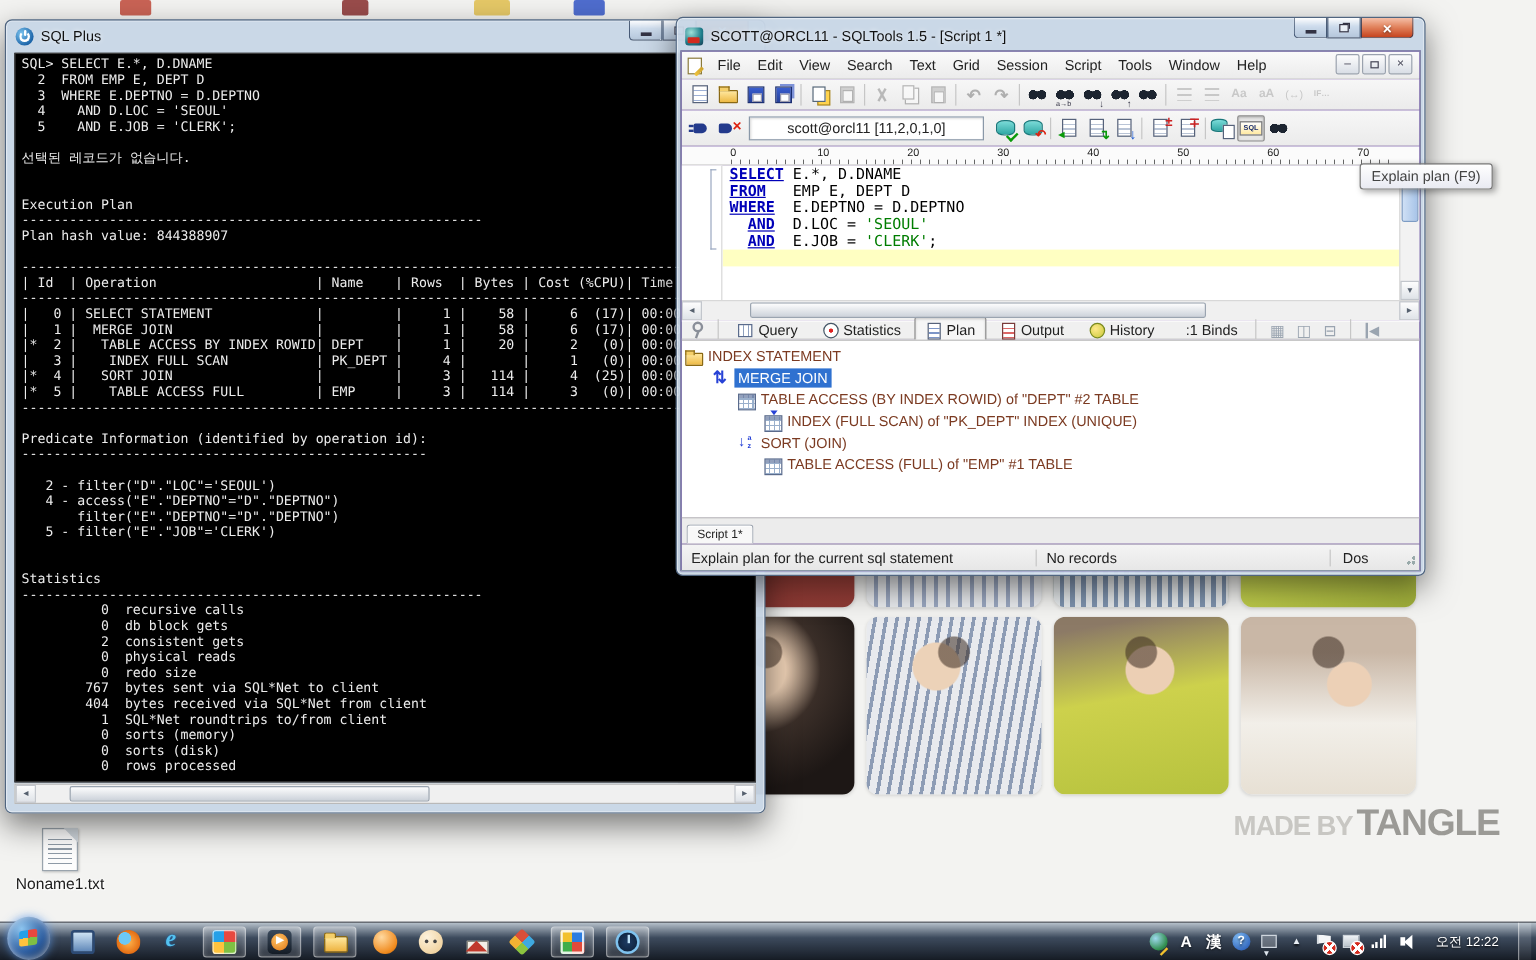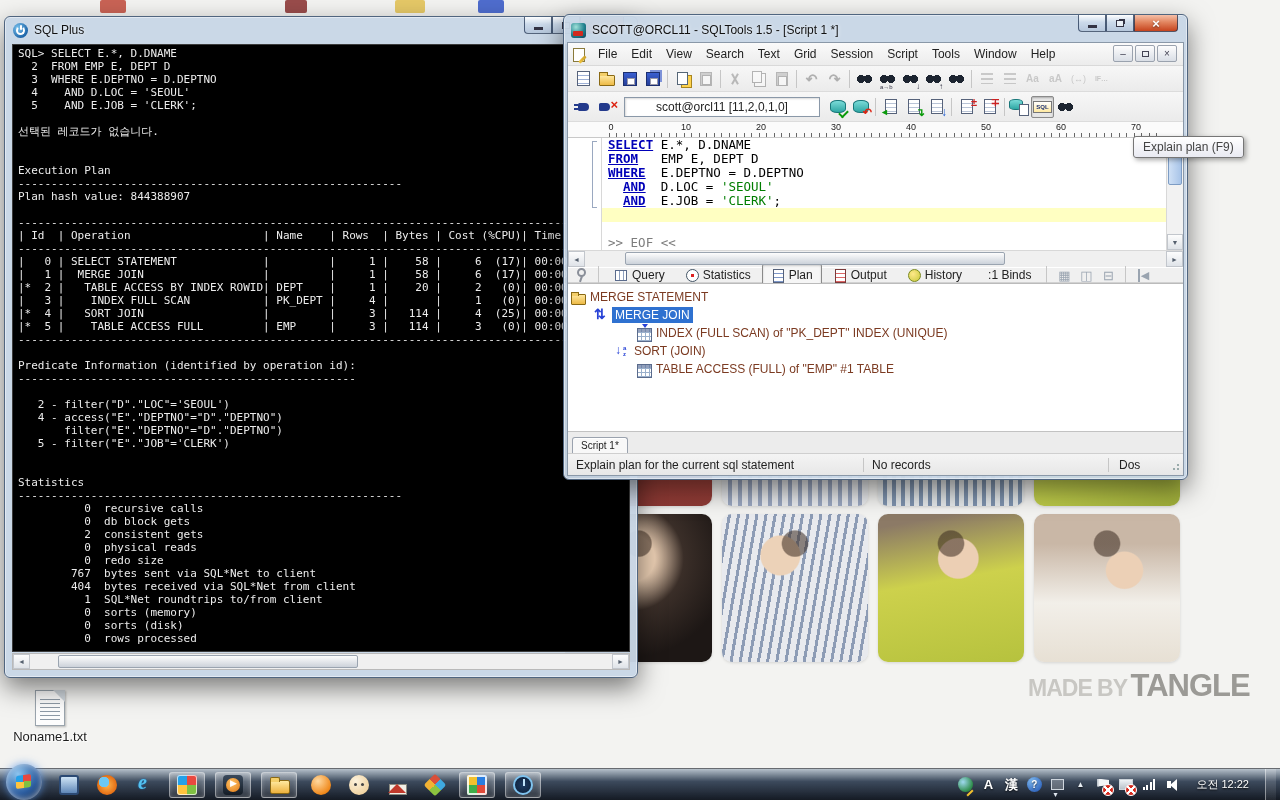--- a/index.html
+++ b/index.html
@@ -506,21 +506,20 @@
             <div class="ed-line" data-mk=""><span></span><span class="kw">WHERE</span><span>  E.DEPTNO = D.DEPTNO</span><span class="st"></span><span></span></div>
 
             <div class="ed-line" data-mk=""><span>  </span><span class="kw">AND</span><span>  D.LOC = </span><span class="st">'SEOUL'</span><span></span></div>
 
             <div class="ed-line" data-mk=""><span>  </span><span class="kw">AND</span><span>  E.JOB = </span><span class="st">'CLERK'</span><span>;</span></div>
 
             <div class="ed-line" data-mk="hl"><span></span><span class="kw"></span><span></span><span class="st"></span><span></span></div>
 
             <div class="ed-line" data-mk=""><span></span><span class="kw"></span><span></span><span class="st"></span><span></span></div>
 
-            <div class="ed-line" data-mk="eof"><span></span><span class="kw"></span><span>&gt;&gt; EOF &lt;&lt;</span><span class="st"></span><span></span></div>
           </div>
         <div class="vscroll">
           <span class="sarrow">▲</span>
           <span class="vthumb"></span>
           <span class="sarrow" style="margin-top:auto">▼</span>
         </div>
       </div>
 
       <div class="st-hscroll">
         <span class="sarrow">◄</span>
@@ -573,28 +572,32 @@
             <span class="ttool" data-kind="insrow">⊟</span>
           </span>
         <span class="tsep"></span>
         <span class="ttool" data-kind="firstrec"></span>
       </div>
 
       <div class="st-tree">
 
           <div class="trow" data-ind="0" data-sel="0">
             <span class="ticon" data-kind="folder"></span>
-            <span class="tlbl">MERGE STATEMENT</span>
+            <span class="tlbl">INDEX STATEMENT</span>
           </div>
 
           <div class="trow" data-ind="1" data-sel="1">
             <span class="ticon" data-kind="join"></span>
             <span class="tlbl">MERGE JOIN</span>
           </div>
 
+          <div class="trow" data-ind="2" data-sel="0">
+            <span class="ticon" data-kind="table"></span>
+            <span class="tlbl">TABLE ACCESS (BY INDEX ROWID) of "DEPT" #2 TABLE</span>
+          </div>
 
           <div class="trow" data-ind="3" data-sel="0">
             <span class="ticon" data-kind="index"></span>
             <span class="tlbl">INDEX (FULL SCAN) of "PK_DEPT" INDEX (UNIQUE)</span>
           </div>
 
           <div class="trow" data-ind="2" data-sel="0">
             <span class="ticon" data-kind="sort"></span>
             <span class="tlbl">SORT (JOIN)</span>
           </div>

